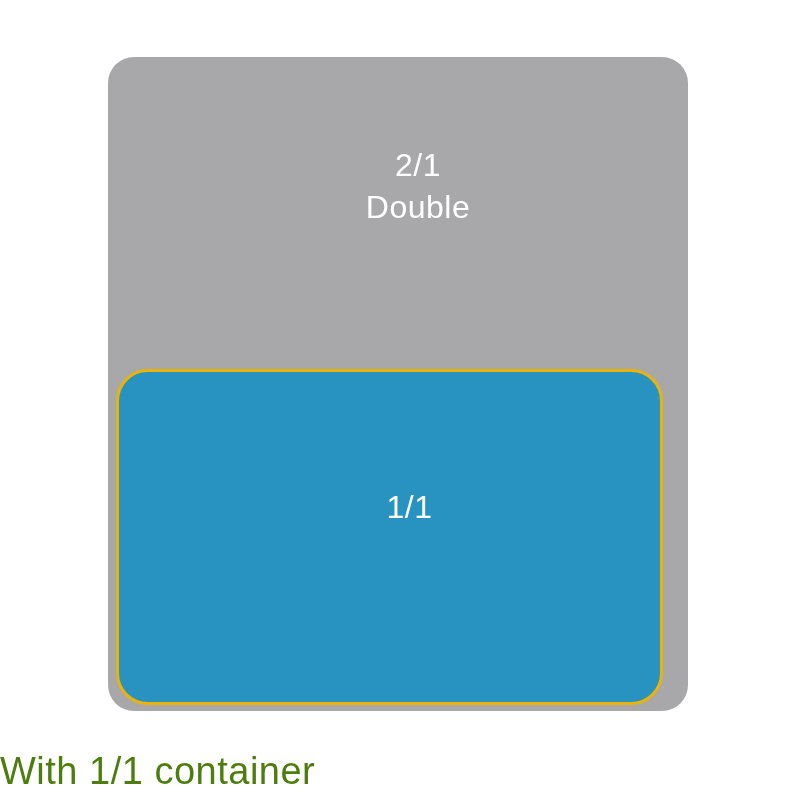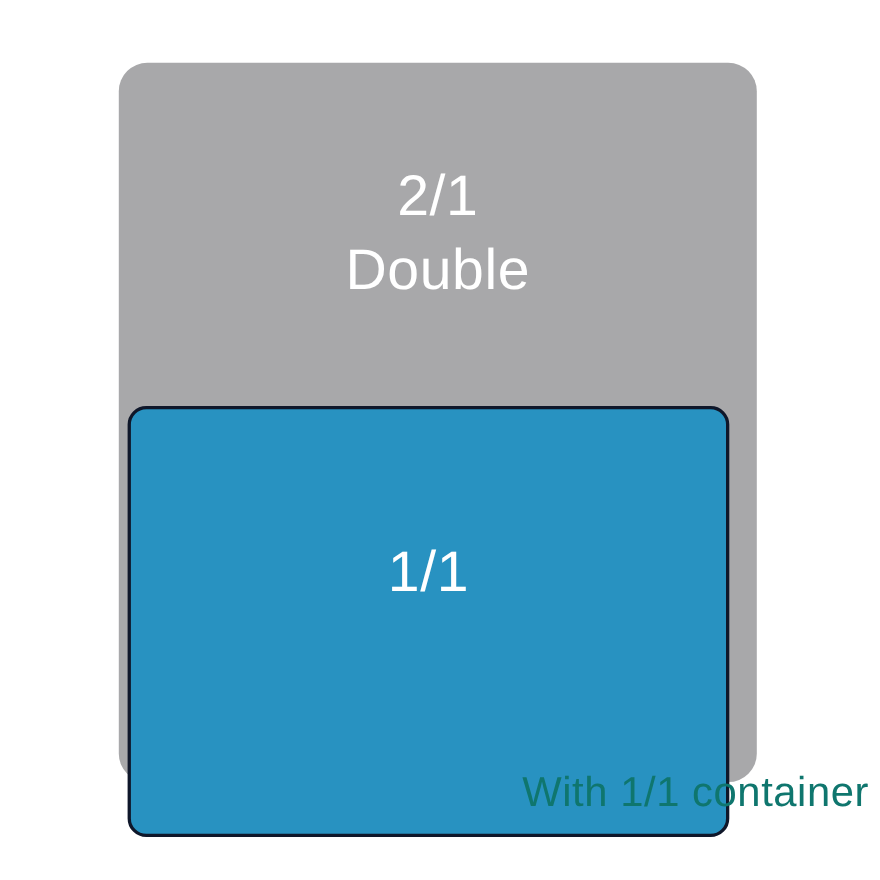--- a/index.html
+++ b/index.html
@@ -24,50 +24,51 @@
     height: 654px;
     border-radius: 26px;
     background: #a8a8aa;
   }
   
   .pan-full {
     position: absolute;
     left: 116px;
     top: 369px;
     width: 547px;
-    height: 392px;
-    border-radius: 17px;
-    border: 3px solid #0f172a;
+    height: 336px;
+    border-radius: 32px;
+    border: 3px solid #eab308;
     box-sizing: border-box;
     background: #2892c1;
   }
   .pan-label {
     position: absolute;
     left: 0;
     width: 100%;
     text-align: center;
     color: #ffffff;
-    font-size: 52px;
+    font-size: 32px;
     line-height: 1.3;
     font-weight: 400;
     letter-spacing: 0.5px;
+    padding-left: 20px;
   }
   .pan-double .pan-label {
     top: 88px;
   }
   .pan-full .pan-label {
     top: 115px;
   }
   .caption {
     position: absolute;
     left: 0;
-    top: 700px;
+    top: 750px;
     width: 790px;
-    text-align: right;
-    color: #0f766e;
+    text-align: left;
+    color: #4d7c0f;
     font-size: 38px;
     font-weight: 400;
     letter-spacing: 0.5px;
   }
 </style>
 </head>
 <body>
 
 <div class="stage">
 

